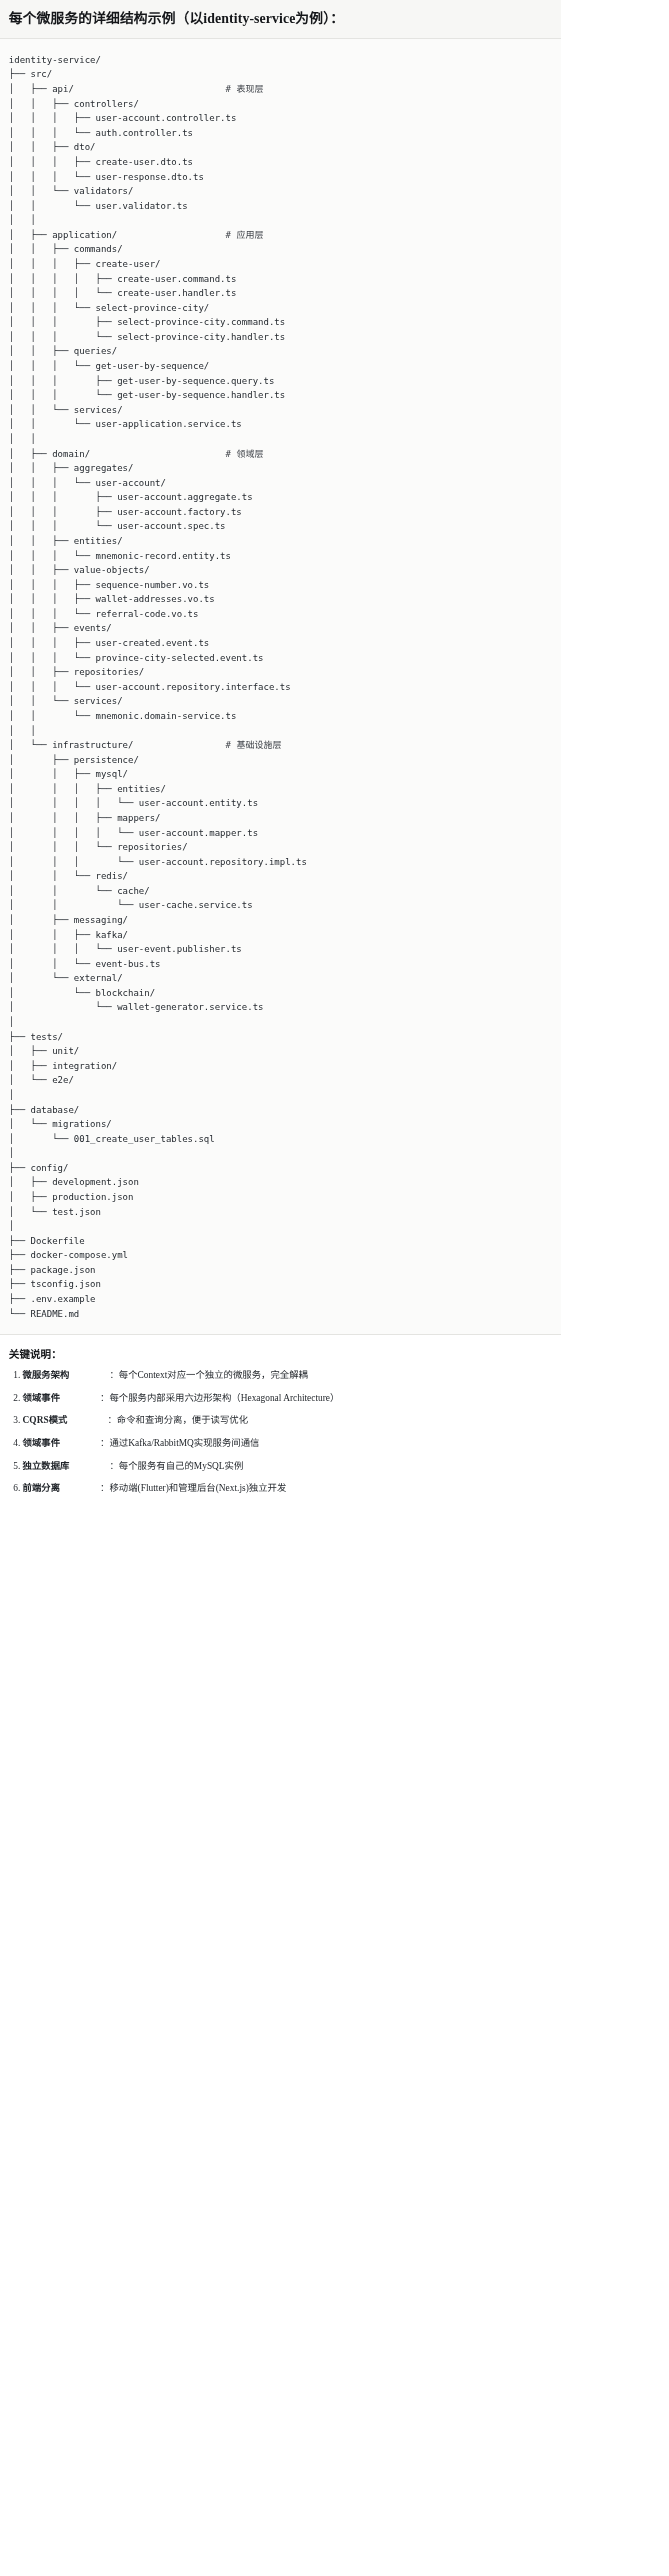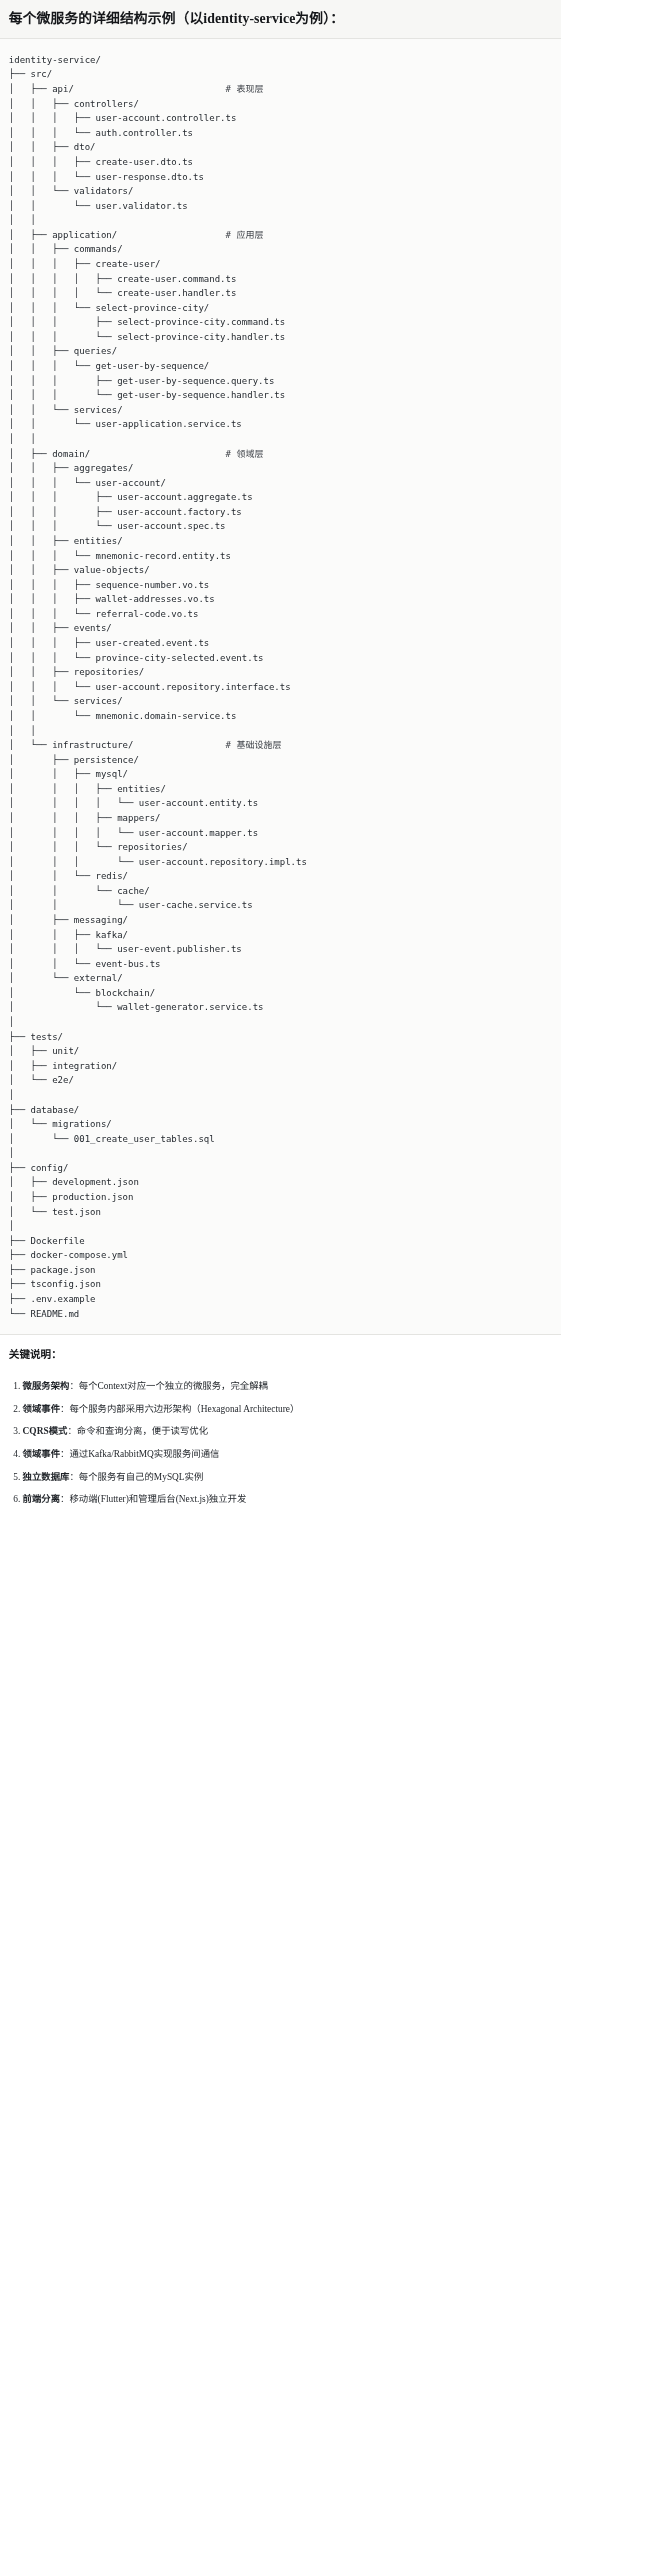--- a/index.html
+++ b/index.html
@@ -60,39 +60,40 @@
   
   .notes-block {
     background: #ffffff;
     padding: 11.3px 8.8px 6.3px 8.8px;
     box-sizing: border-box;
   }
   .notes-heading {
     font-family: "Liberation Serif", "DejaVu Serif", serif;
     font-weight: bold;
     font-size: 10.6px;
-    margin: 0 0 18px 0;
+    margin: 0 0 7px 0;
     color: #15171a;
   }
   ol.notes-list {
     margin: 0 0 8.8px 0;
     padding-left: 13.8px;
     list-style-type: decimal;
   }
   ol.notes-list li {
     font-size: 9.4px;
     line-height: 1.55;
     margin-bottom: 8.1px;
     color: #1f2328;
   }
   ol.notes-list li .term {
     font-weight: bold;
   }
   ol.notes-list li .desc {
     font-weight: normal;
+    padding-left: 40px;
   }
   .closing {
     font-size: 9px;
     line-height: 1.6;
     color: #1f2328;
     margin: 10px 0 0 0;
     padding-bottom: 3.8px;
   }
 </style>
 </head>

